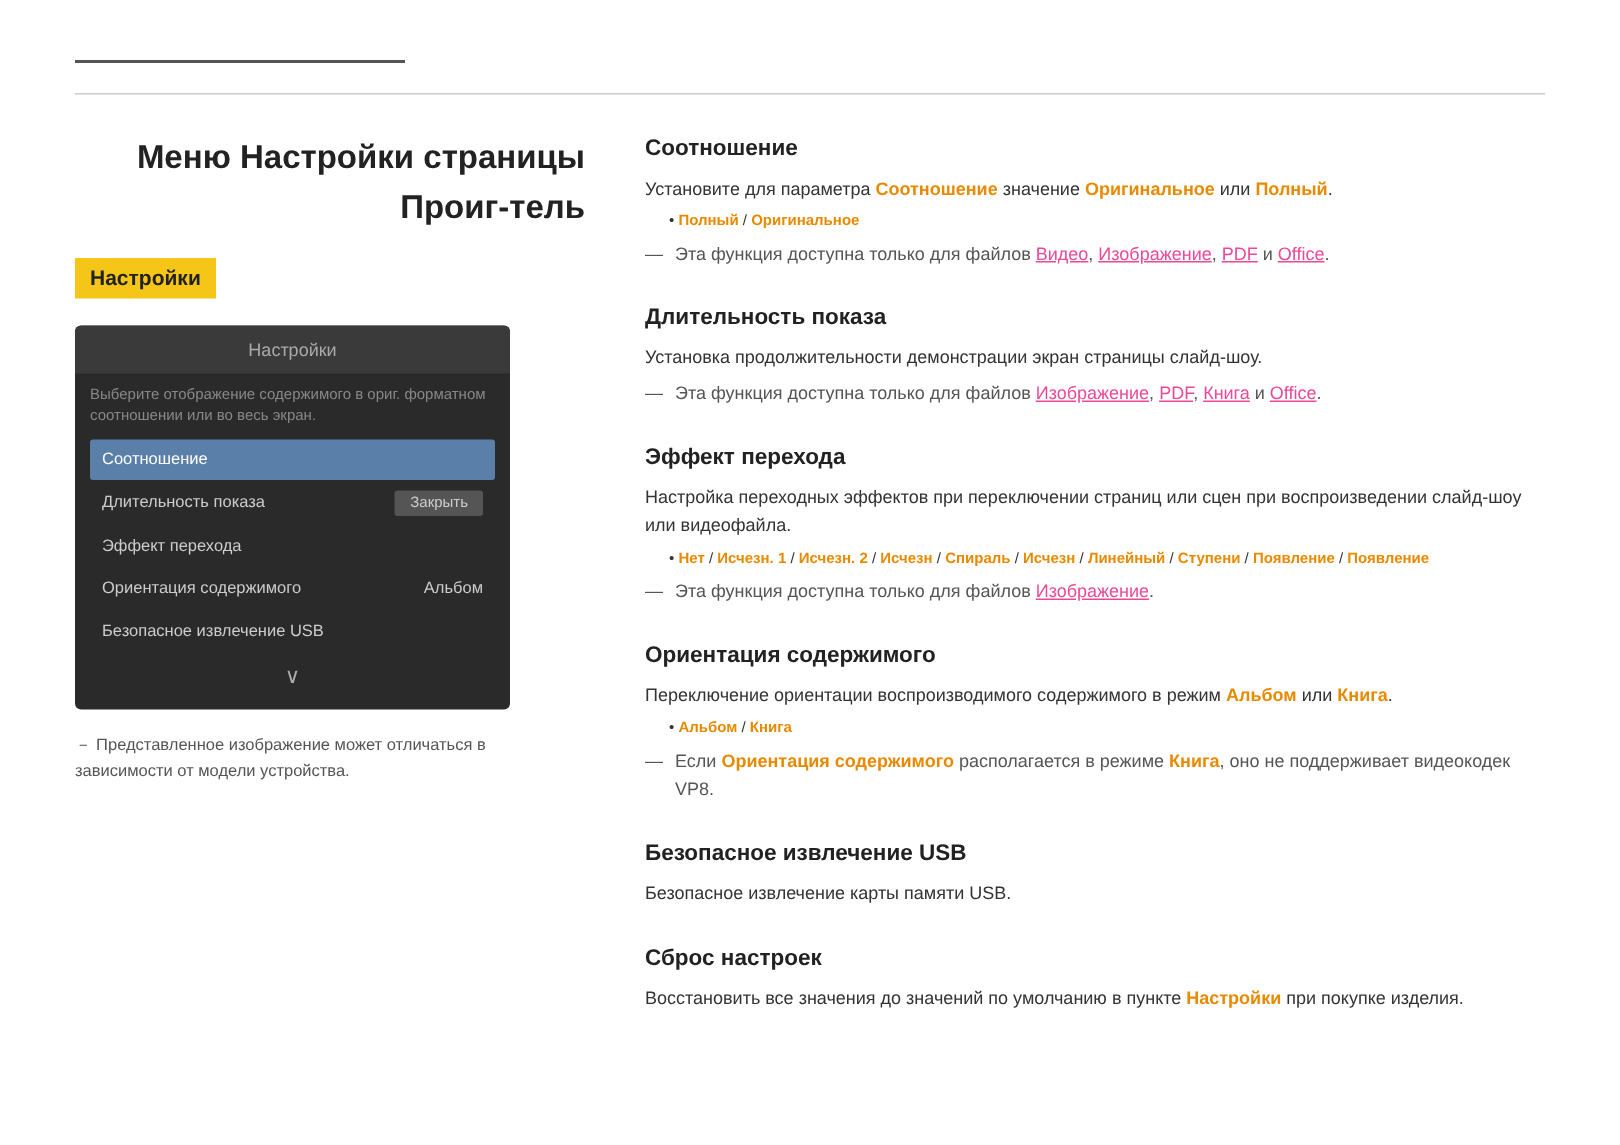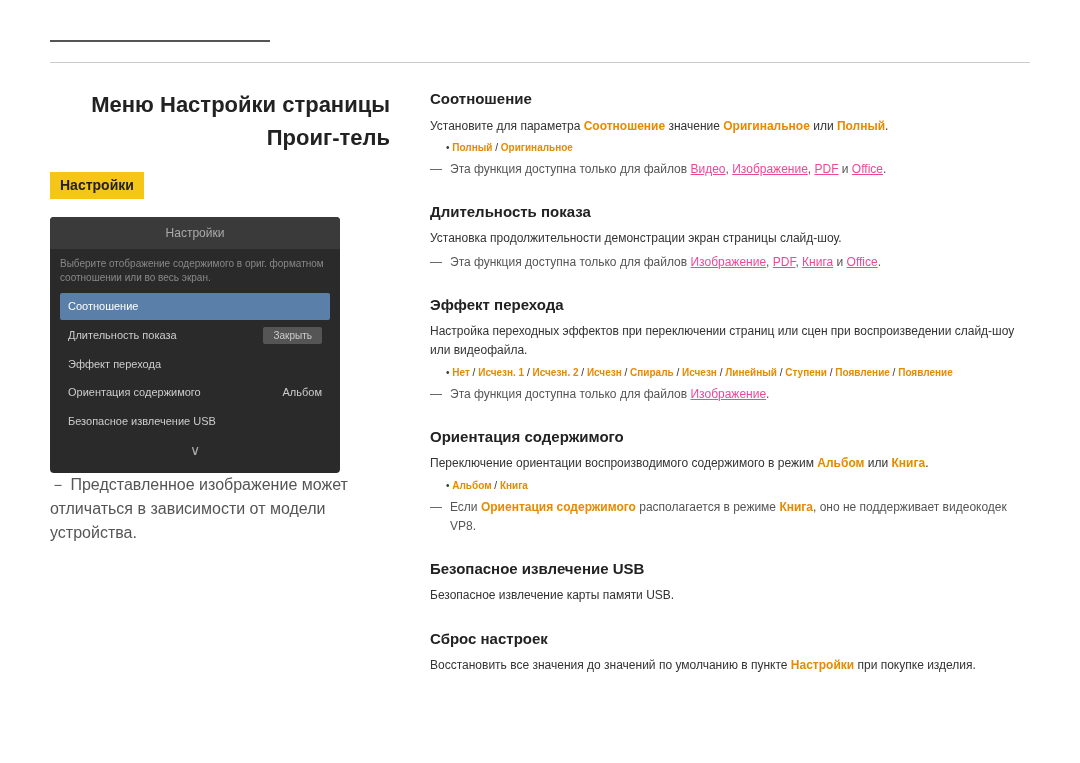--- a/index.html
+++ b/index.html
@@ -105,21 +105,22 @@
       text-align: right;
     }
     .chevron-down {
       color: #aaa;
       text-align: center;
       padding: 4px;
       font-size: 14px;
     }
     .note {
       color: #555;
-      font-size: 16px;
+      font-size: 11px;
+      margin-top: 16px;
       line-height: 1.5;
     }
 
     
     .section {
       margin-bottom: 22px;
     }
     .section-title {
       font-size: 15px;
       font-weight: bold;

